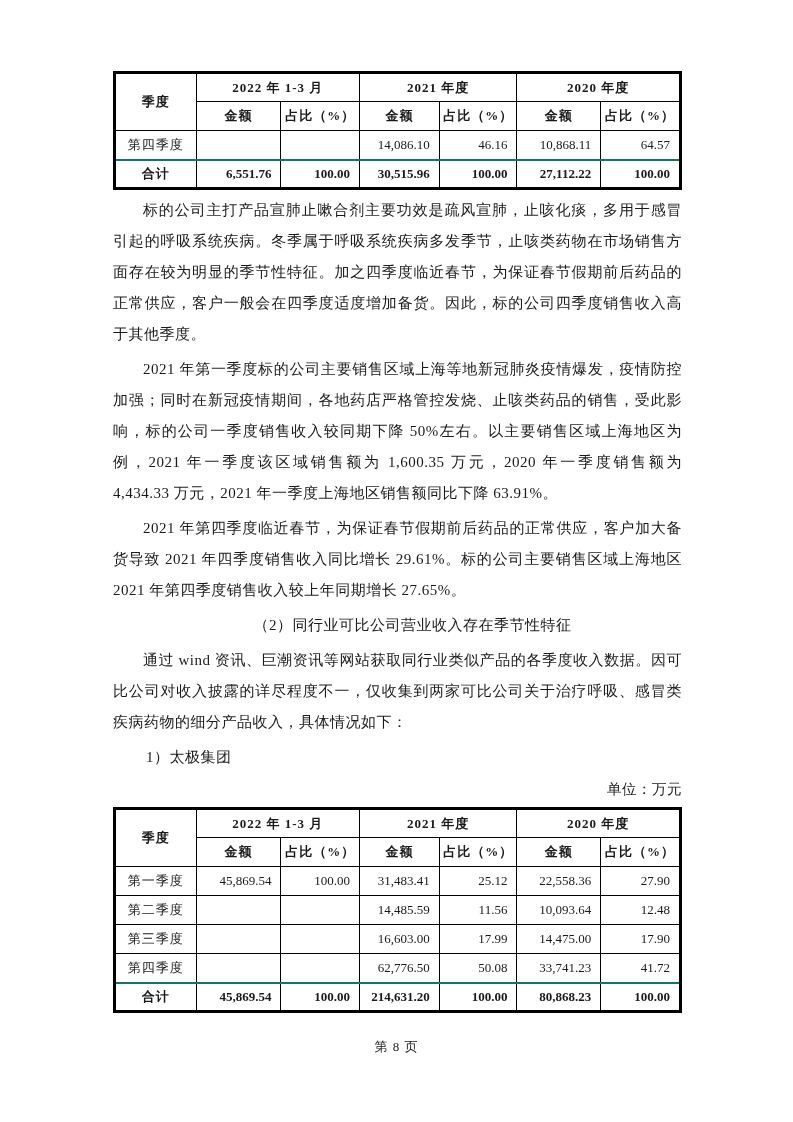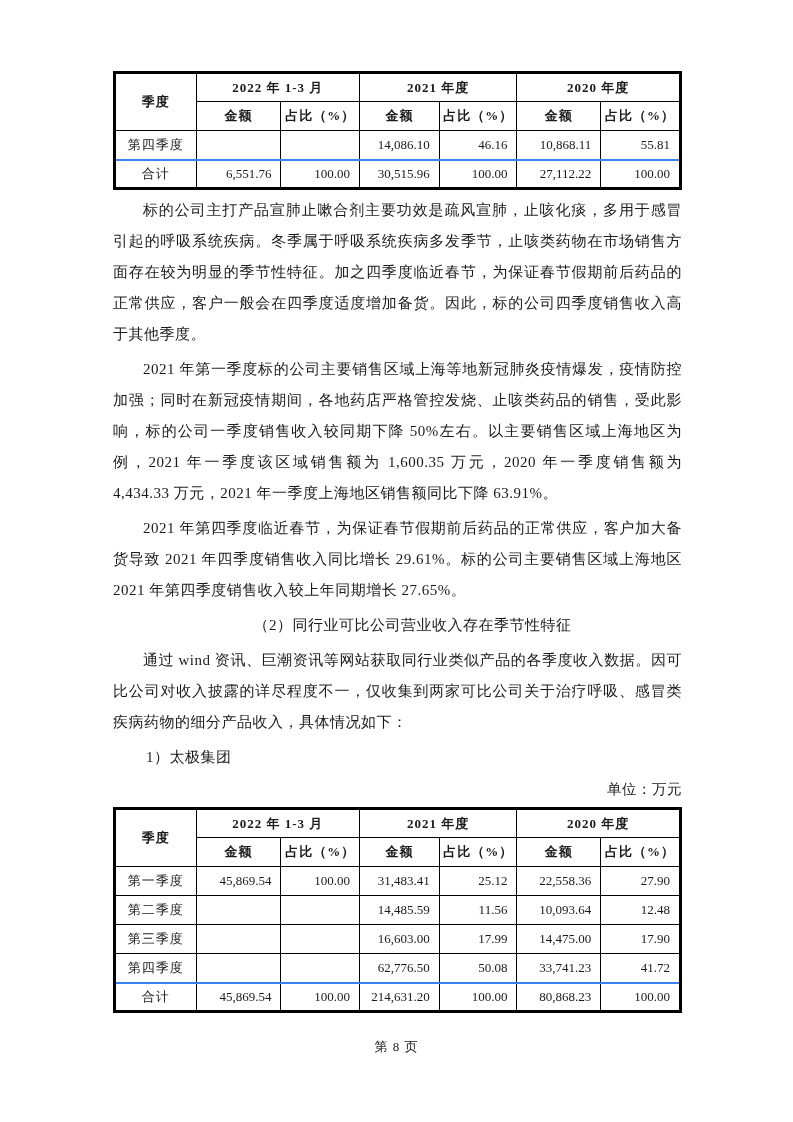--- a/index.html
+++ b/index.html
@@ -40,21 +40,21 @@
     vertical-align: middle;
   }
   table.fin-table th {
     font-weight: bold;
     text-align: center;
     padding: 2px 3px;
     letter-spacing: 1px;
   }
   td.row-label { text-align: center; padding: 2px 3px; letter-spacing: 1px; }
   td.num { text-align: right; padding: 2px 9px 2px 3px; }
-  tr.total-row td { font-weight: normal; border-top: 2px solid #3b82f6; }
+  tr.total-row td { font-weight: bold; border-top: 2px solid #0f766e; }
   col.c-quarter { width: 14.4%; }
   col.c-amt1 { width: 15.0%; }
   col.c-pct1 { width: 13.9%; }
   col.c-amt2 { width: 14.1%; }
   col.c-pct2 { width: 13.7%; }
   col.c-amt3 { width: 14.8%; }
   col.c-pct3 { width: 14.1%; }
   
   .body-copy { margin-top: 2px; }
   .body-copy p {
@@ -119,21 +119,21 @@
       </tr>
     </thead>
     <tbody>
       <tr>
         <td class="row-label">第四季度</td>
         <td class="num"></td>
         <td class="num"></td>
         <td class="num">14,086.10</td>
         <td class="num">46.16</td>
         <td class="num">10,868.11</td>
-        <td class="num">55.81</td>
+        <td class="num">64.57</td>
       </tr>
       <tr class="total-row">
         <td class="row-label">合计</td>
         <td class="num">6,551.76</td>
         <td class="num">100.00</td>
         <td class="num">30,515.96</td>
         <td class="num">100.00</td>
         <td class="num">27,112.22</td>
         <td class="num">100.00</td>
       </tr>

